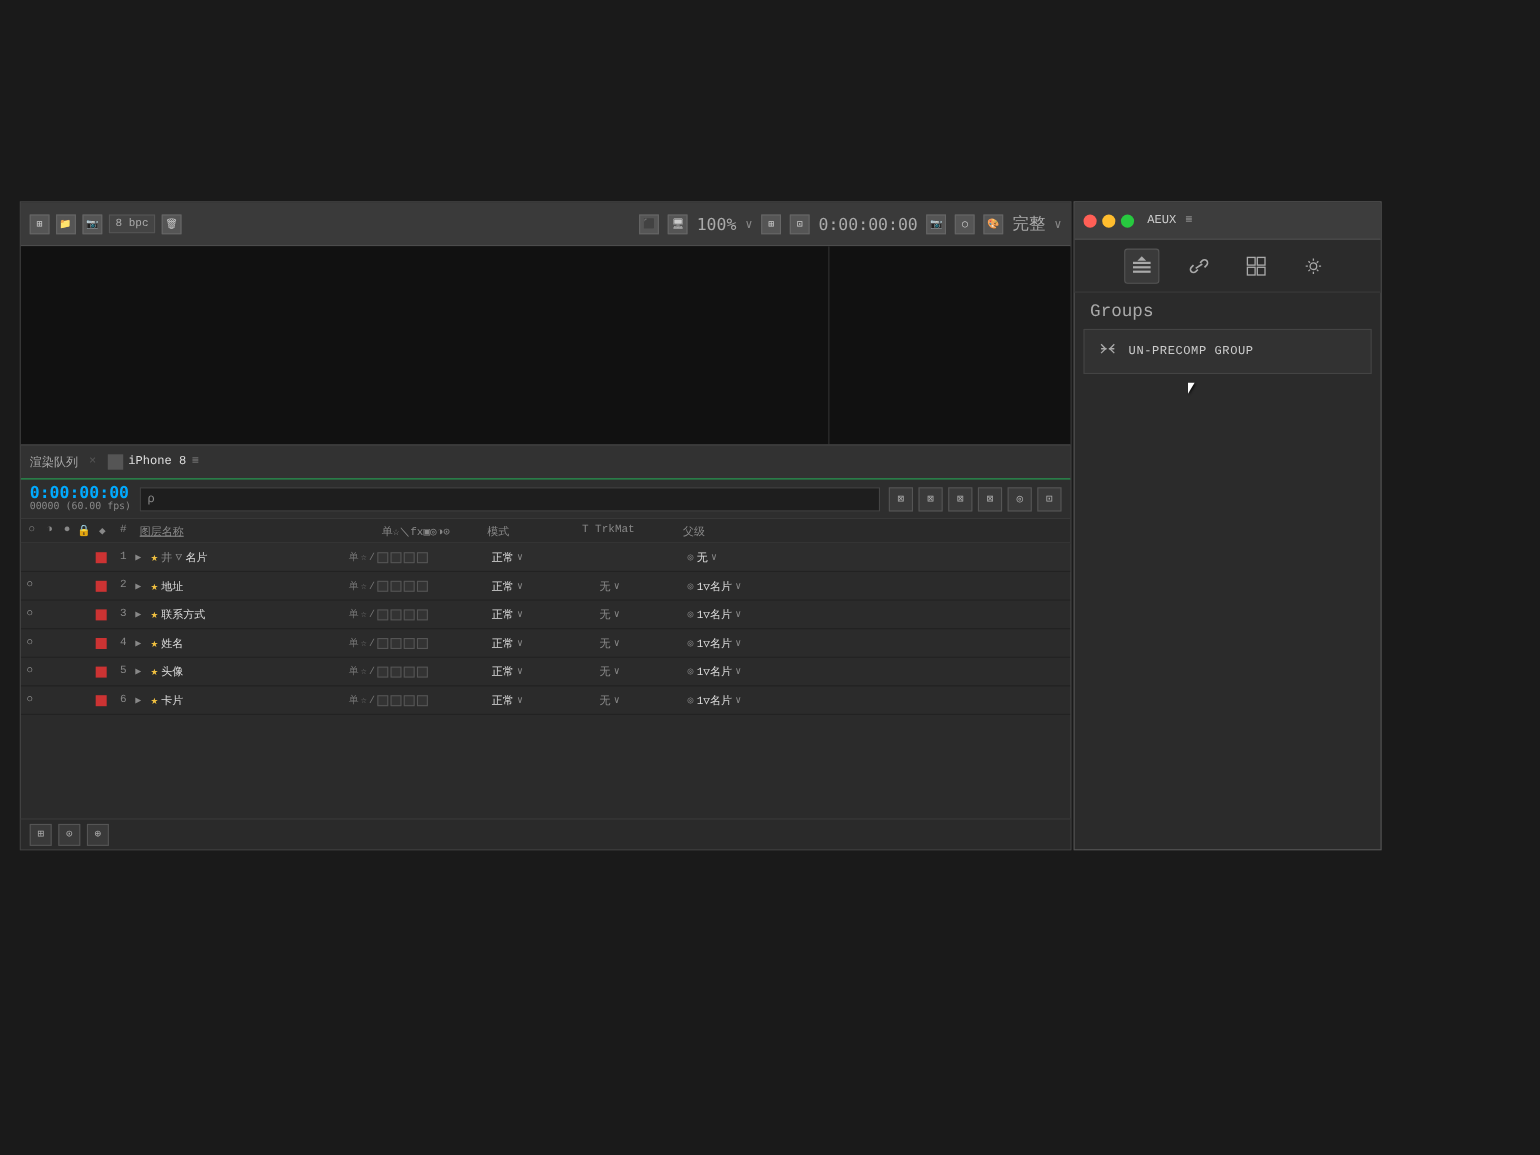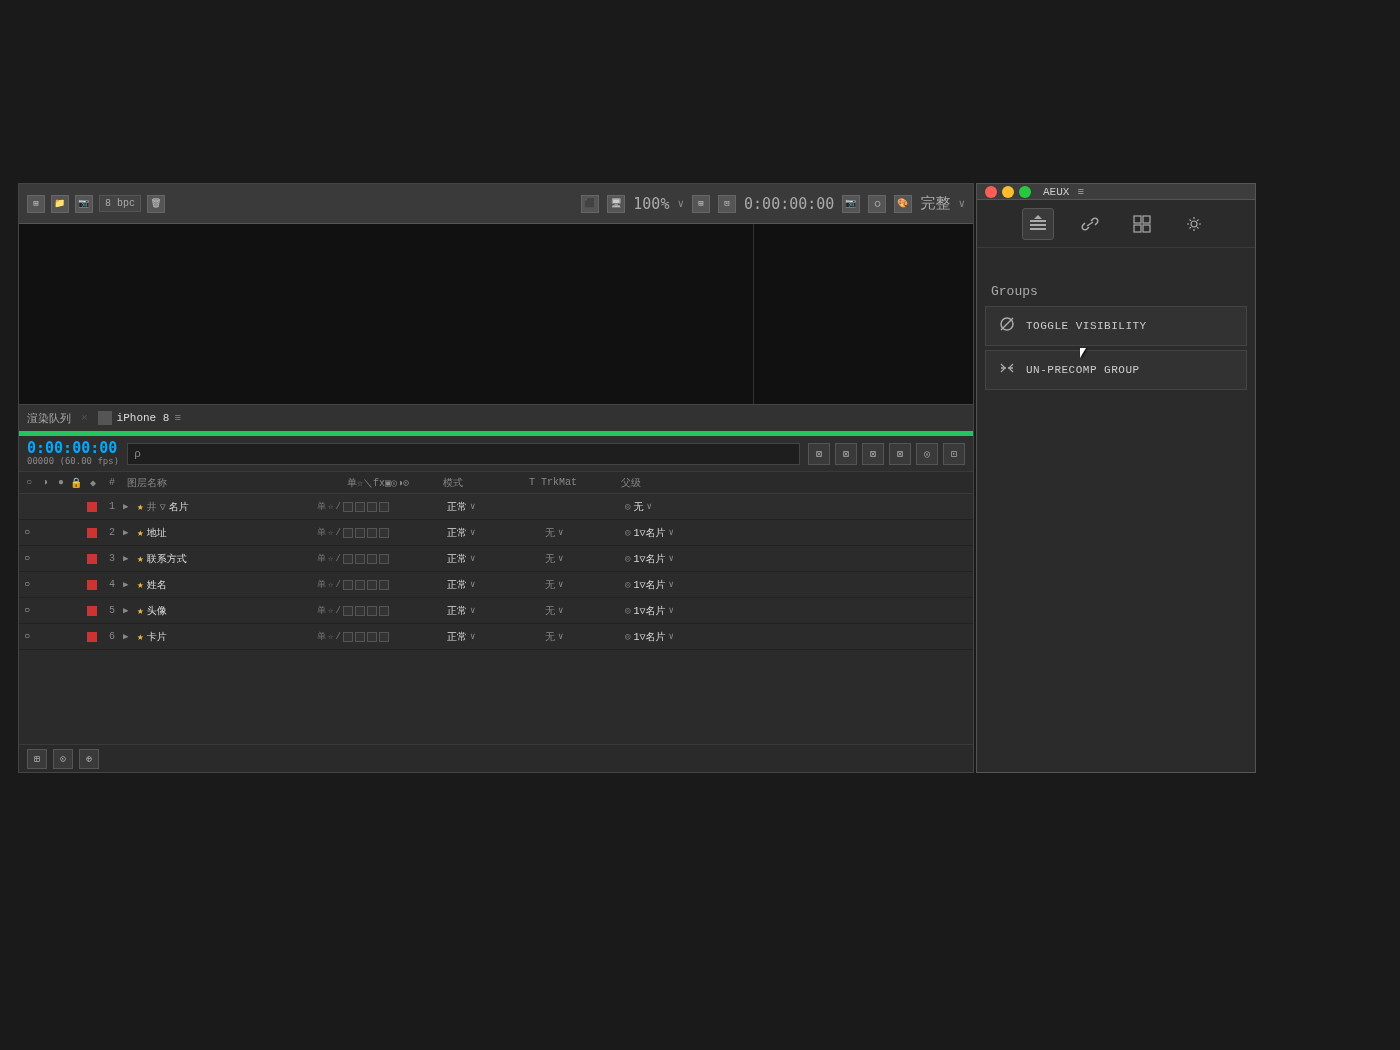--- a/index.html
+++ b/index.html
@@ -104,21 +104,21 @@
 
     
     .ae-tab-bar {
       height: 32px;
       background: #323232;
       display: flex;
       align-items: center;
       padding: 0 8px;
       gap: 10px;
       border-top: 1px solid #444;
-      border-bottom: 5px solid #22c55e;
+      border-bottom: 1px solid #22c55e;
     }
 
     .tab-label {
       color: #aaa;
       font-size: 11px;
       cursor: pointer;
     }
 
     .tab-separator {
       color: #555;
@@ -298,21 +298,21 @@
       left: 976px;
       width: 280px;
       height: 590px;
       background: #2b2b2b;
       border: 1px solid #555;
       display: flex;
       flex-direction: column;
     }
 
     .aeux-titlebar {
-      height: 16px;
+      height: 34px;
       background: #3d3d3d;
       display: flex;
       align-items: center;
       padding: 0 8px;
       gap: 6px;
       border-bottom: 1px solid #555;
     }
 
     .traffic-light {
       display: flex;
@@ -377,24 +377,23 @@
     }
 
     .aeux-tool-btn.active {
       background: #3a3a3a;
       border: 1px solid #555;
     }
 
     
     .aeux-section-label {
       color: #aaa;
-      font-size: 13px;
+      font-size: 16px;
       padding: 8px 14px 5px;
       font-family: 'Courier New', monospace;
-      margin-top: 28px;
     }
 
     
     .aeux-action-btn {
       margin: 2px 8px;
       padding: 8px 12px;
       background: #323232;
       border: 1px solid #444;
       color: #ccc;
       font-size: 11px;
@@ -541,21 +540,21 @@
 
     <div class="ae-layers">
 
       <div class="col-header-row">
         <div style="width:16px;text-align:center;">○</div>
         <div style="width:16px;text-align:center;">◑</div>
         <div style="width:16px;text-align:center;">●</div>
         <div style="width:16px;text-align:center;">🔒</div>
         <div style="width:16px;text-align:center;">◆</div>
         <div style="width:22px;text-align:center;">#</div>
-        <div style="width:190px;padding-left:4px;">图层名称</div>
+        <div style="width:190px;padding-left:4px;text-decoration:underline;">图层名称</div>
         <div style="width:130px;text-align:center;">单☆＼fx▣◎◑⊙</div>
         <div style="width:80px;">模式</div>
         <div style="width:18px;text-align:center;">T</div>
         <div style="width:80px;">TrkMat</div>
         <div style="width:100px;">父级</div>
       </div>
 
       <div class="layer-row" style="background:#2d2d2d;">
         <div class="cell-vis"></div>
         <div style="width:16px;"></div>
@@ -839,29 +838,20 @@
       <div class="aeux-tool-btn">
         <svg width="22" height="22" viewBox="0 0 22 22" fill="none">
           <circle cx="11" cy="11" r="3" stroke="#aaa" stroke-width="1.2" fill="none"></circle>
           <path d="M11 4v2M11 16v2M4 11h2M16 11h2M6.5 6.5l1.4 1.4M14.1 14.1l1.4 1.4M6.5 15.5l1.4-1.4M14.1 7.9l1.4-1.4" stroke="#aaa" stroke-width="1.2"></path>
         </svg>
       </div>
     </div>
 
     <div class="aeux-section-label">Groups</div>
 
-    <div class="aeux-action-btn">
-      <span class="aeux-btn-icon">
-        <svg width="18" height="18" viewBox="0 0 18 18" fill="none">
-          <circle cx="9" cy="9" r="6" stroke="#aaa" stroke-width="1.5" fill="none"></circle>
-          <line x1="3" y1="15" x2="15" y2="3" stroke="#aaa" stroke-width="1.5"></line>
-        </svg>
-      </span>
-      <span>TOGGLE VISIBILITY</span>
-    </div>
 
 
     <div class="aeux-action-btn">
       <span class="aeux-btn-icon">
         <svg width="18" height="18" viewBox="0 0 18 18" fill="none">
           <path d="M3 9h5M10 9h5" stroke="#aaa" stroke-width="1.5"></path>
           <path d="M3 5l4 4-4 4" stroke="#aaa" stroke-width="1.2" fill="none"></path>
           <path d="M15 5l-4 4 4 4" stroke="#aaa" stroke-width="1.2" fill="none"></path>
         </svg>
       </span>

